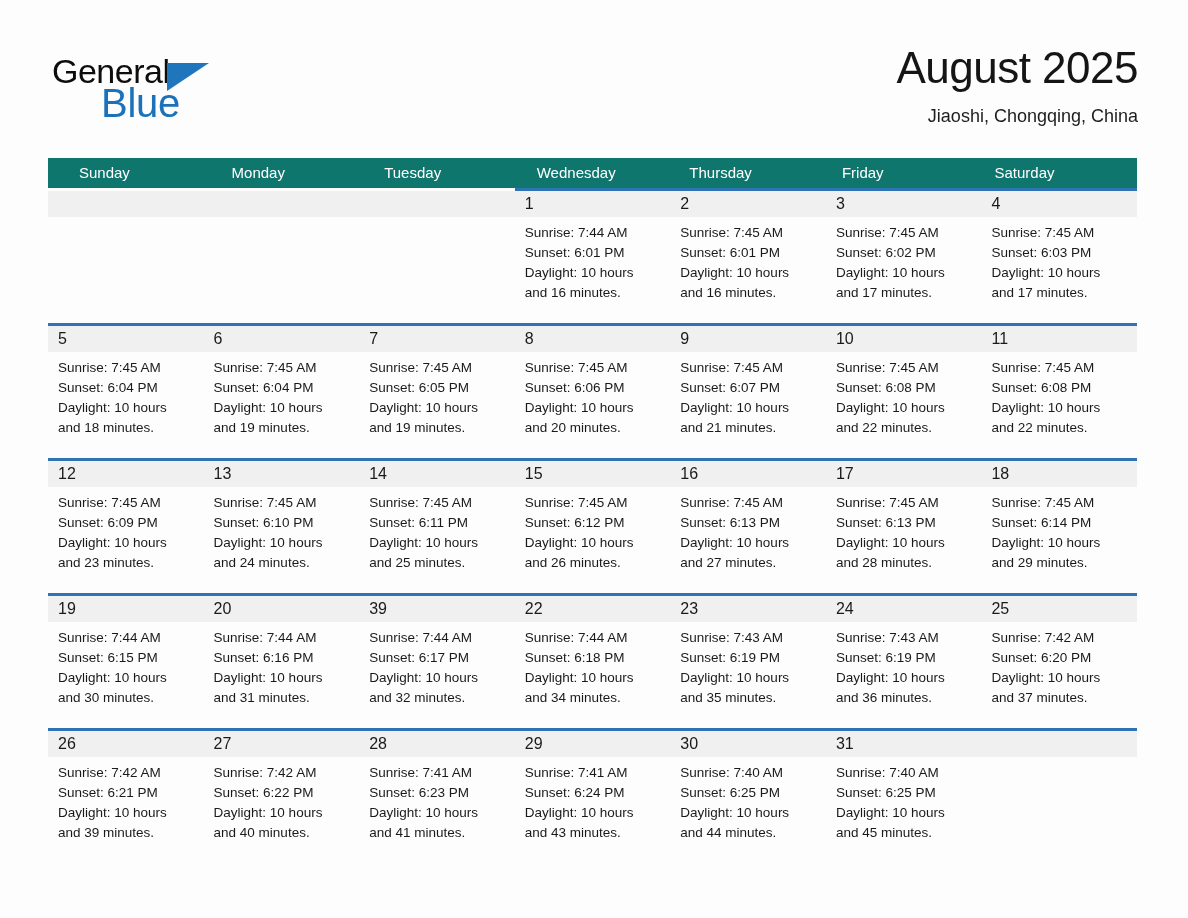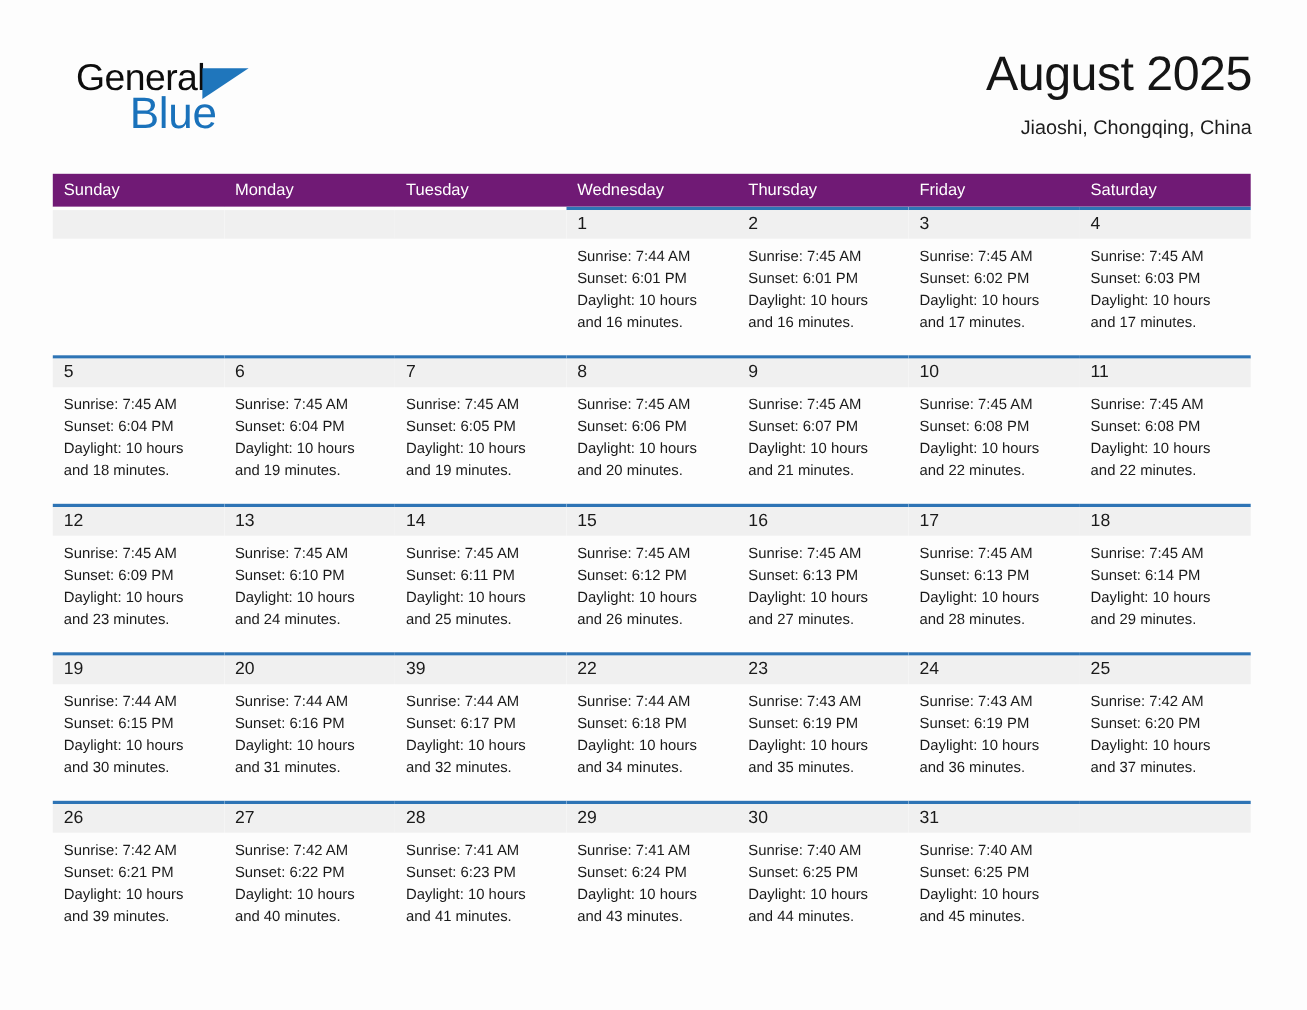--- a/index.html
+++ b/index.html
@@ -24,21 +24,21 @@
   
   .header {
     position: absolute;
     left: 48px;
     top: 40px;
     right: 50px;
     height: 110px;
   }
   .logo {
     position: absolute;
-    left: 21px;
+    left: 4px;
     top: 12px;
     width: 260px;
     height: 80px;
   }
   .logo-row1 {
     position: relative;
     height: 38px;
     line-height: 38px;
     white-space: nowrap;
   }
@@ -90,22 +90,23 @@
 
   
   .calendar {
     position: absolute;
     left: 48px;
     top: 158px;
     width: 1089px;
   }
   .cal-head {
     display: flex;
-    background: #701a75;
+    background: #0f766e;
     height: 30px;
+    padding-left: 21px;
   }
   .cal-head .hcell {
     flex: 1 1 0;
     color: #ffffff;
     font-size: 15px;
     line-height: 30px;
     padding-left: 10px;
     box-sizing: border-box;
     white-space: nowrap;
   }

